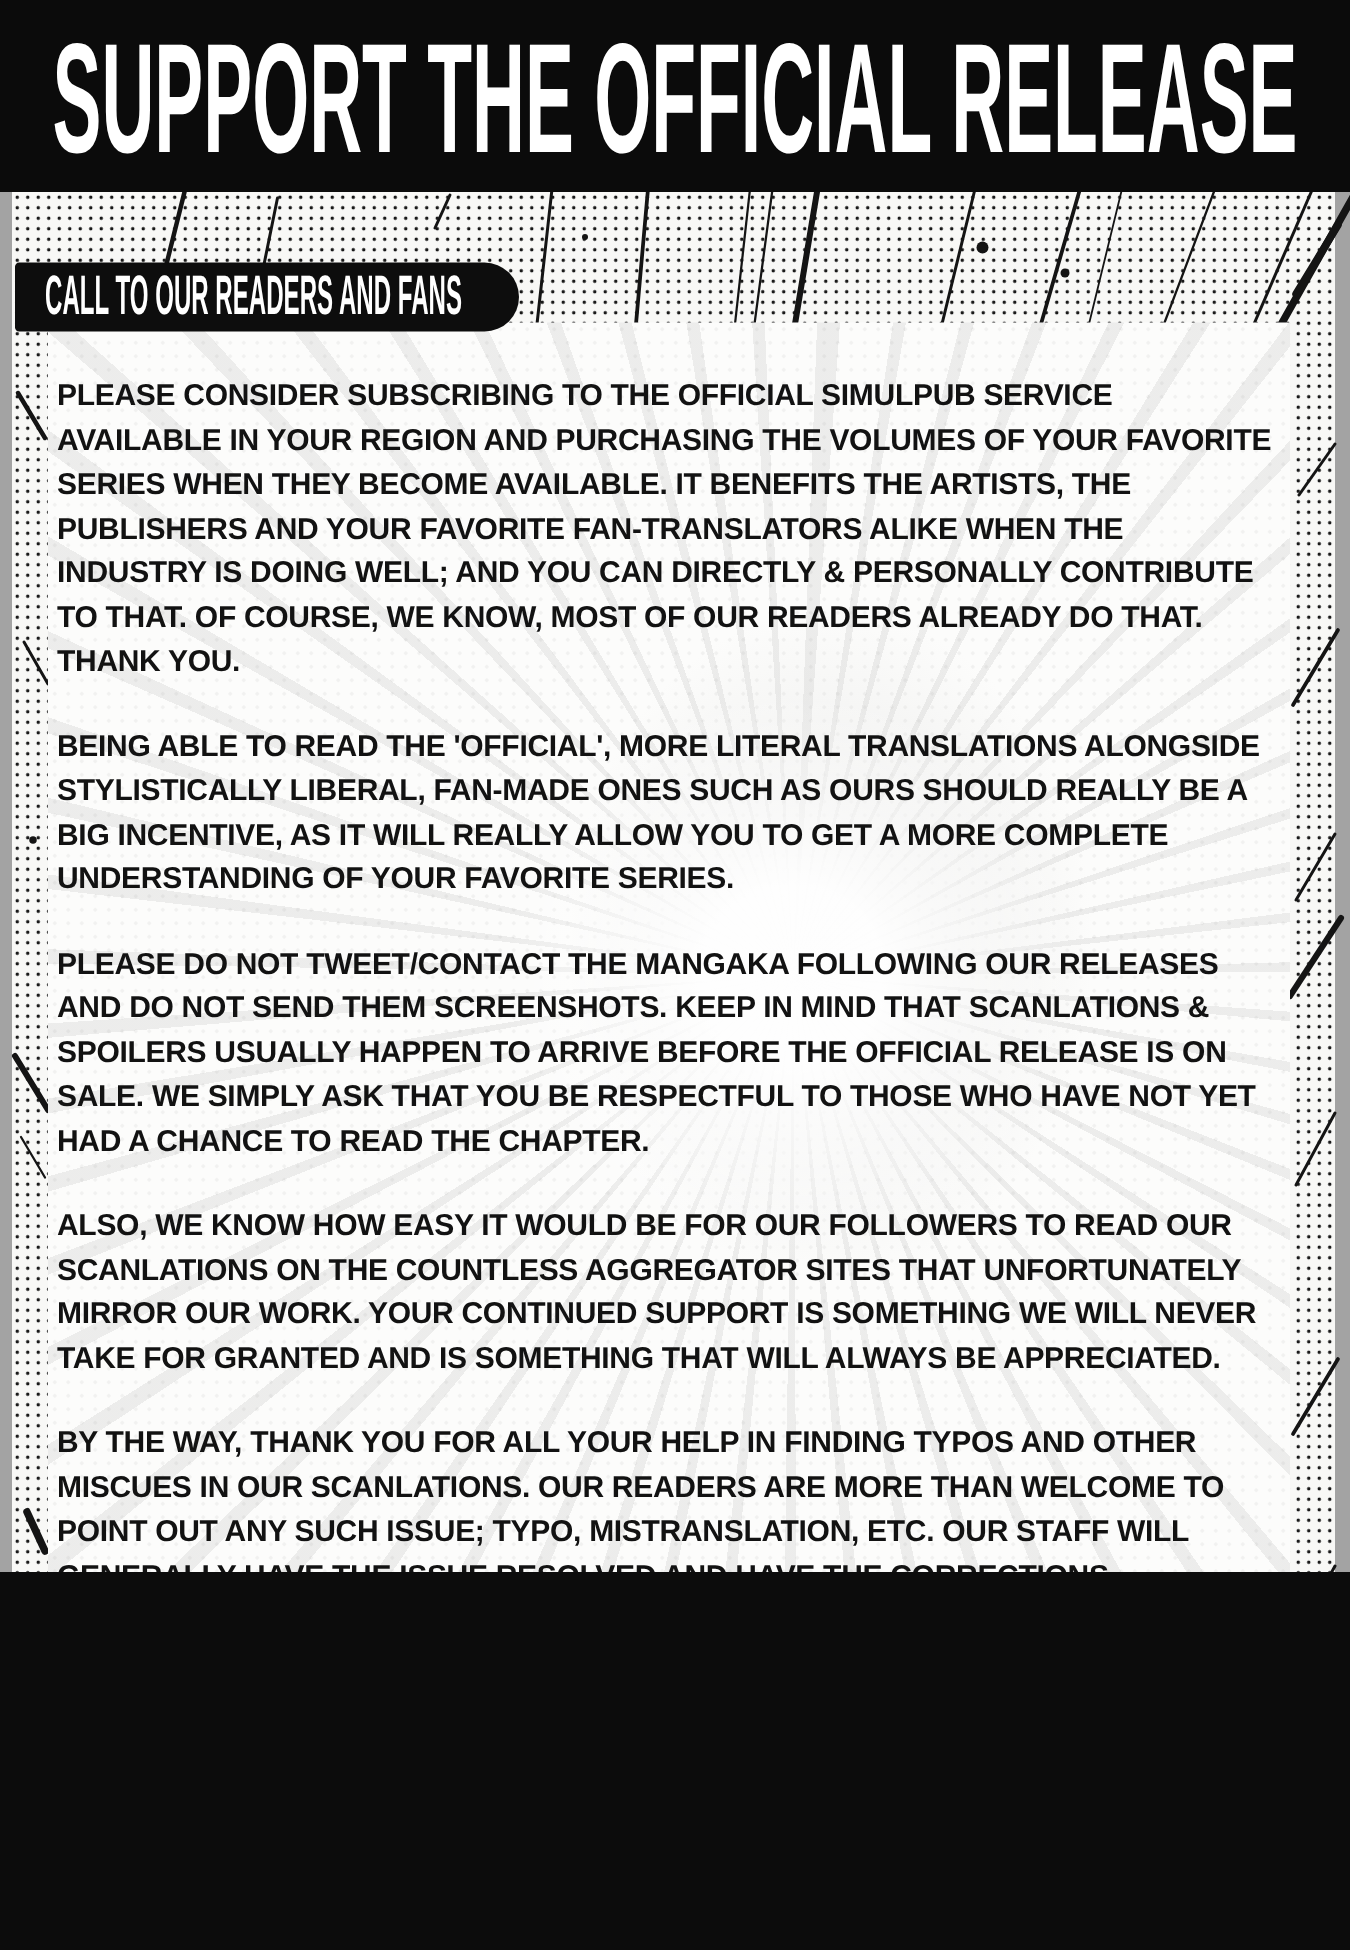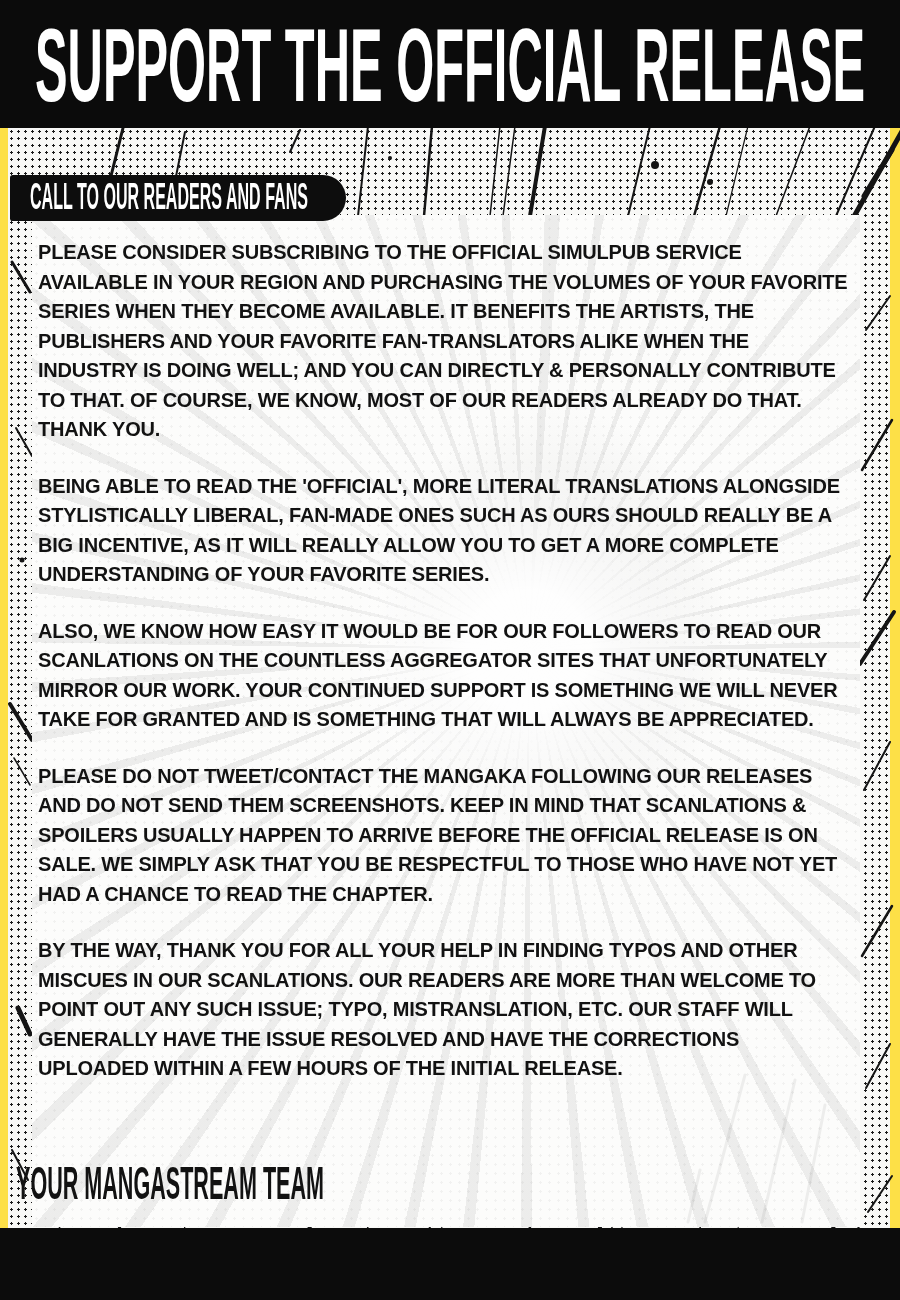--- a/index.html
+++ b/index.html
@@ -1,16 +1,16 @@
 <!DOCTYPE html>
 <html><head>
 <meta charset="utf-8">
 <style>
   html,body{margin:0;padding:0;background:#0c0c0c;}
-  .page{position:relative;width:900px;height:1228px;background:#fde047;overflow:hidden;
+  .page{position:relative;width:900px;height:1048px;background:#a3a3a3;overflow:hidden;
         font-family:"Liberation Sans",sans-serif;}
 
   
   .top-banner{position:absolute;left:0;top:0;width:900px;height:128px;background:#0b0b0b;
               display:flex;align-items:center;justify-content:center;z-index:6;}
 
   
   .halftone{position:absolute;left:8px;top:128px;width:882px;height:1162px;
             background-color:#f8f8f6;
             background-image:radial-gradient(circle,#191919 1.05px,rgba(0,0,0,0) 1.35px);
@@ -24,21 +24,21 @@
          background-color:#fcfcfb;
          background-image:
            radial-gradient(circle at 60% 43%, rgba(255,255,255,0.95) 0 60px, rgba(255,255,255,0) 190px),
            radial-gradient(ellipse 250px 320px at 63% 41%, rgba(205,205,203,0.45), rgba(205,205,203,0) 70%),
            repeating-conic-gradient(from 3deg at 60% 43%, rgba(110,110,110,0.11) 0deg 1.1deg, rgba(0,0,0,0) 1.1deg 5.7deg),
            radial-gradient(circle, rgba(40,40,40,0.05) 1px, rgba(0,0,0,0) 1.3px);
          background-size:auto,auto,auto,9px 9px;
          box-sizing:border-box;padding:23px 8px 0 6px;}
 
   .para{color:#121212;font-weight:bold;font-size:20px;line-height:29.5px;
-        letter-spacing:-0.2px;margin:0 0 27px 0;text-align:left;}
+        letter-spacing:-0.2px;margin:12px 0 27px 0;text-align:left;}
 
   
   .badge{position:absolute;left:10px;top:147px;width:336px;height:46px;background:#0d0d0d;
          border-radius:3px 24px 24px 3px;display:flex;align-items:center;z-index:5;
          padding-left:20px;box-sizing:border-box;margin-top:28px;}
 
   
   .footer-banner{position:absolute;left:30px;top:1103px;width:848px;height:63px;background:#0b0b0b;
                  display:flex;align-items:center;justify-content:center;z-index:5;}
 
@@ -113,22 +113,22 @@
       <circle cx="710" cy="182" r="3"></circle>
       <circle cx="390" cy="158" r="2"></circle>
       <circle cx="840" cy="420" r="2.5"></circle>
       <circle cx="22" cy="560" r="2.5"></circle>
     </g>
   </svg>
 
   <div class="panel">
     <p class="para">PLEASE CONSIDER SUBSCRIBING TO THE OFFICIAL SIMULPUB SERVICE AVAILABLE IN YOUR REGION AND PURCHASING THE VOLUMES OF YOUR FAVORITE SERIES WHEN THEY BECOME AVAILABLE. IT BENEFITS THE ARTISTS, THE PUBLISHERS AND YOUR FAVORITE FAN-TRANSLATORS ALIKE WHEN THE INDUSTRY IS DOING WELL; AND YOU CAN DIRECTLY &amp; PERSONALLY CONTRIBUTE TO THAT. OF COURSE, WE KNOW, MOST OF OUR READERS ALREADY DO THAT. THANK YOU.</p>
     <p class="para">BEING ABLE TO READ THE 'OFFICIAL', MORE LITERAL TRANSLATIONS ALONGSIDE STYLISTICALLY LIBERAL, FAN-MADE ONES SUCH AS OURS SHOULD REALLY BE A BIG INCENTIVE, AS IT WILL REALLY ALLOW YOU TO GET A MORE COMPLETE UNDERSTANDING OF YOUR FAVORITE SERIES.</p>
+    <p class="para">PLEASE DO NOT TWEET/CONTACT THE MANGAKA FOLLOWING OUR RELEASES AND DO NOT SEND THEM SCREENSHOTS. KEEP IN MIND THAT SCANLATIONS &amp; SPOILERS USUALLY HAPPEN TO ARRIVE BEFORE THE OFFICIAL RELEASE IS ON SALE. WE SIMPLY ASK THAT YOU BE RESPECTFUL TO THOSE WHO HAVE NOT YET HAD A CHANCE TO READ THE CHAPTER.</p>
     <p class="para">ALSO, WE KNOW HOW EASY IT WOULD BE FOR OUR FOLLOWERS TO READ OUR SCANLATIONS ON THE COUNTLESS AGGREGATOR SITES THAT UNFORTUNATELY MIRROR OUR WORK. YOUR CONTINUED SUPPORT IS SOMETHING WE WILL NEVER TAKE FOR GRANTED AND IS SOMETHING THAT WILL ALWAYS BE APPRECIATED.</p>
-    <p class="para">PLEASE DO NOT TWEET/CONTACT THE MANGAKA FOLLOWING OUR RELEASES AND DO NOT SEND THEM SCREENSHOTS. KEEP IN MIND THAT SCANLATIONS &amp; SPOILERS USUALLY HAPPEN TO ARRIVE BEFORE THE OFFICIAL RELEASE IS ON SALE. WE SIMPLY ASK THAT YOU BE RESPECTFUL TO THOSE WHO HAVE NOT YET HAD A CHANCE TO READ THE CHAPTER.</p>
     <p class="para">BY THE WAY, THANK YOU FOR ALL YOUR HELP IN FINDING TYPOS AND OTHER MISCUES IN OUR SCANLATIONS. OUR READERS ARE MORE THAN WELCOME TO POINT OUT ANY SUCH ISSUE; TYPO, MISTRANSLATION, ETC. OUR STAFF WILL GENERALLY HAVE THE ISSUE RESOLVED AND HAVE THE CORRECTIONS UPLOADED WITHIN A FEW HOURS OF THE INITIAL RELEASE.</p>
   </div>
 
   <svg class="streaks-svg" width="900" height="1300" viewBox="0 0 900 1300">
     <g stroke="rgba(0,0,0,0.06)" stroke-width="3" stroke-linecap="round">
       <line x1="745" y1="1075" x2="705" y2="1222"></line>
       <line x1="795" y1="1080" x2="762" y2="1222"></line>
       <line x1="825" y1="1105" x2="802" y2="1222"></line>
       <line x1="700" y1="1170" x2="688" y2="1222"></line>
     </g>

